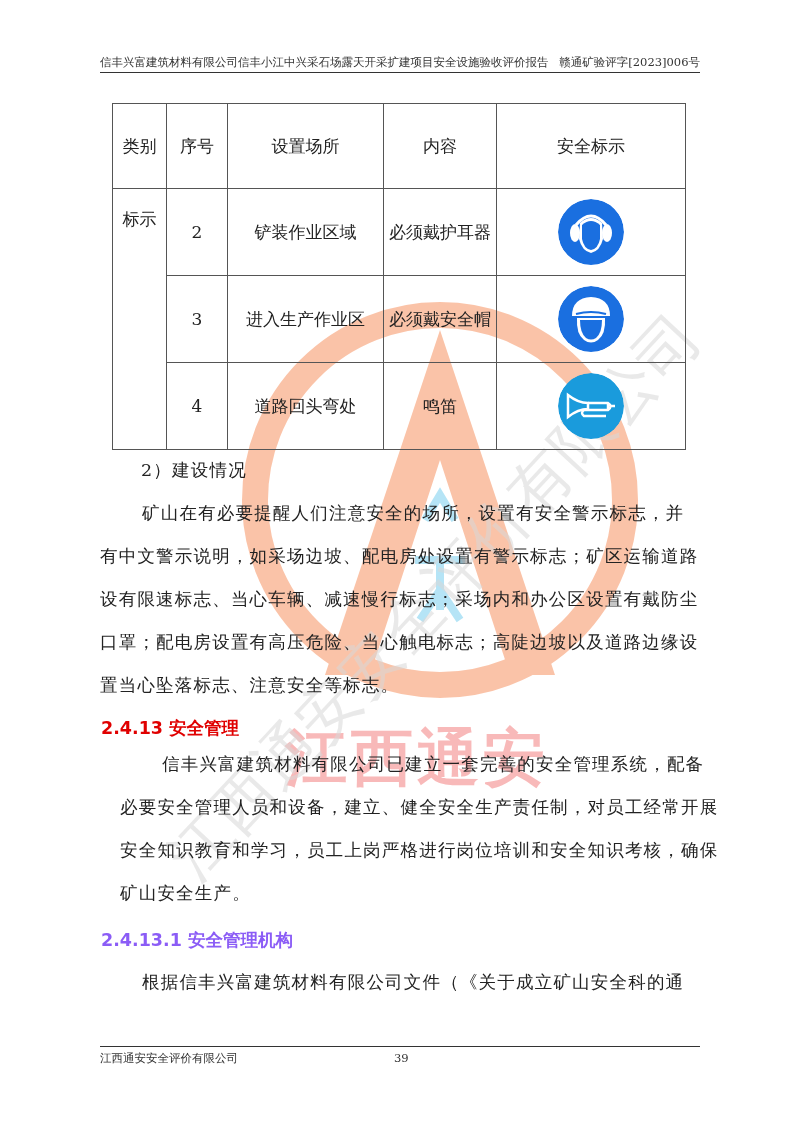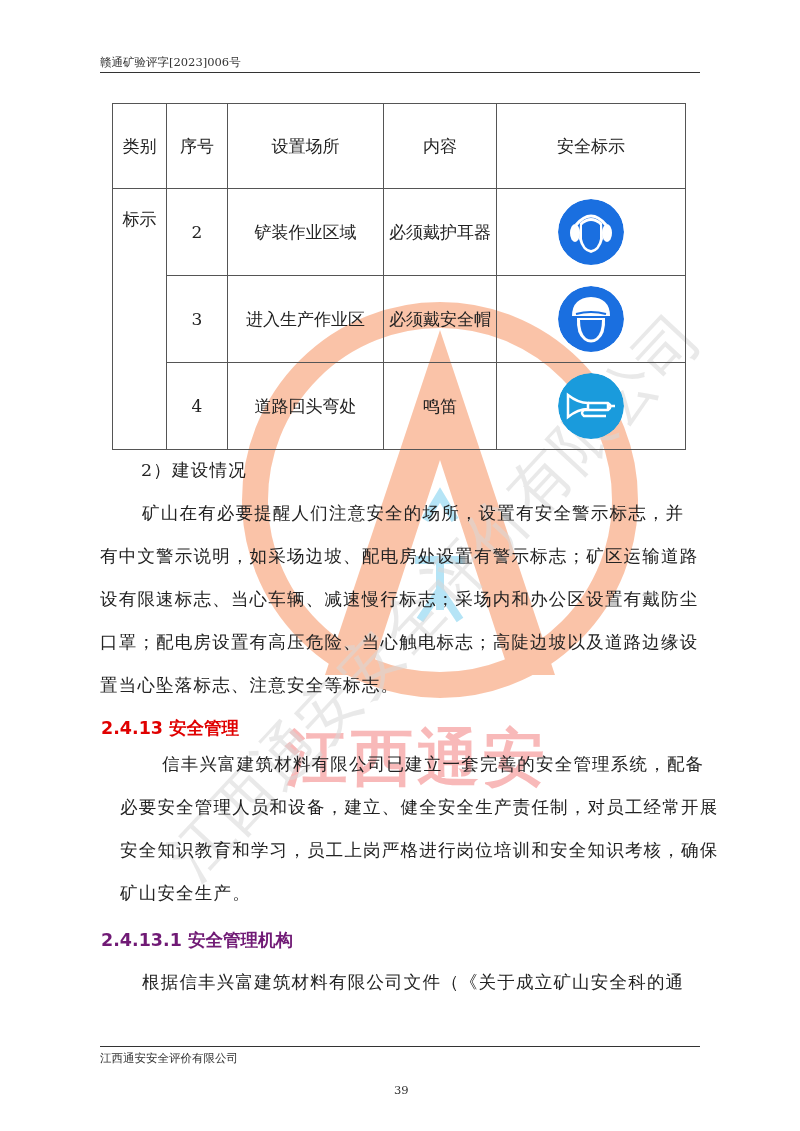--- a/index.html
+++ b/index.html
@@ -1,46 +1,47 @@
 <!DOCTYPE html>
 <html><head>
 <meta charset="utf-8">
 <style>
   html, body { margin:0; padding:0; }
   body { width:800px; height:1131px; background:#ffffff; position:relative; overflow:hidden;
          font-family:"DejaVu Serif", "Liberation Serif", serif; color:#222; }
   .header { position:absolute; left:100px; top:50px; width:600px; height:20px; border-bottom:1.5px solid #333;
             font-size:11.5px; display:flex; justify-content:space-between; align-items:flex-end; padding-bottom:2px; color:#333;}
   .footer { position:absolute; left:100px; top:1046px; width:600px; border-top:1.5px solid #333; font-size:11.5px; color:#333; padding-top:4px;}
-  .footer .page { position:absolute; left:294px; top:4px;margin-top:32px; }
+  .footer .page { position:absolute; left:294px; top:4px; }
   table.signs { position:absolute; left:112px; top:103px; width:574px; border-collapse:collapse; font-size:17px; }
   table.signs td, table.signs th { border:1px solid #555; text-align:center; font-weight:normal; padding:0; }
   table.signs th { height:84px; }
   table.signs td { height:86px; }
   .cat { width:37px; line-height:44px; vertical-align:top; }
   .cat-body { padding-top:8px !important; }
   .sign { display:inline-block; width:66px; height:66px; border-radius:50%; vertical-align:middle; position:relative;}
   .p { position:absolute; left:100px; width:600px; font-size:17.5px; line-height:43px; letter-spacing:1.2px; }
   .indent { text-indent:42px; }
   .h-red { position:absolute; left:101px; font-size:17.5px; color:#e00000; font-weight:bold; font-family:"DejaVu Sans","Liberation Sans",sans-serif; }
-  .h-black { position:absolute; left:101px; font-size:17.5px; color:#701a75; font-weight:bold; font-family:"DejaVu Sans","Liberation Sans",sans-serif; }
+  .h-black { position:absolute; left:101px; font-size:17.5px; color:#8b5cf6; font-weight:bold; font-family:"DejaVu Sans","Liberation Sans",sans-serif; }
   .wm { position:absolute; pointer-events:none; }
 </style>
 </head>
 <body>
 
 <svg class="wm" style="left:230px;top:290px;opacity:0.75" width="420" height="420" viewBox="0 0 420 420">
   <circle cx="210" cy="210" r="185" fill="none" stroke="#f9b08c" stroke-width="26"></circle>
   <path d="M210 40 L95 385 L140 385 L210 170 L280 385 L325 385 Z" fill="#f9b08c"></path>
   <path d="M195 230 l15 -25 l15 25 M185 270 h50 M210 270 v50 M190 330 l20 -30 l20 30" stroke="#9ddcf3" stroke-width="8" fill="none"></path>
 </svg>
 <div class="wm" style="left:285px;top:716px;font-size:62px;font-weight:bold;color:#f7a8a8;font-family:Liberation Mono, monospace;letter-spacing:4px;opacity:0.8">江西通安</div>
 <div class="wm" style="left:150px;top:560px;font-size:62px;color:#d8d8d8;font-family:'DejaVu Sans',sans-serif;transform:rotate(-47deg);transform-origin:left top;white-space:nowrap;opacity:0.55;top:840px">江西通安安全评价有限公司</div>
 
 <div class="header">
+  <span>信丰兴富建筑材料有限公司信丰小江中兴采石场露天开采扩建项目安全设施验收评价报告</span>
   <span>赣通矿验评字[2023]006号</span>
 </div>
 
 <table class="signs">
   <tbody>
       <tr>
     <th class="cat" style="line-height:44px;vertical-align:middle;padding:0 8px;margin-left:44px;">类别</th>
     <th style="width:60px">序号</th>
     <th style="width:155px">设置场所</th>
     <th style="width:112px">内容</th>

